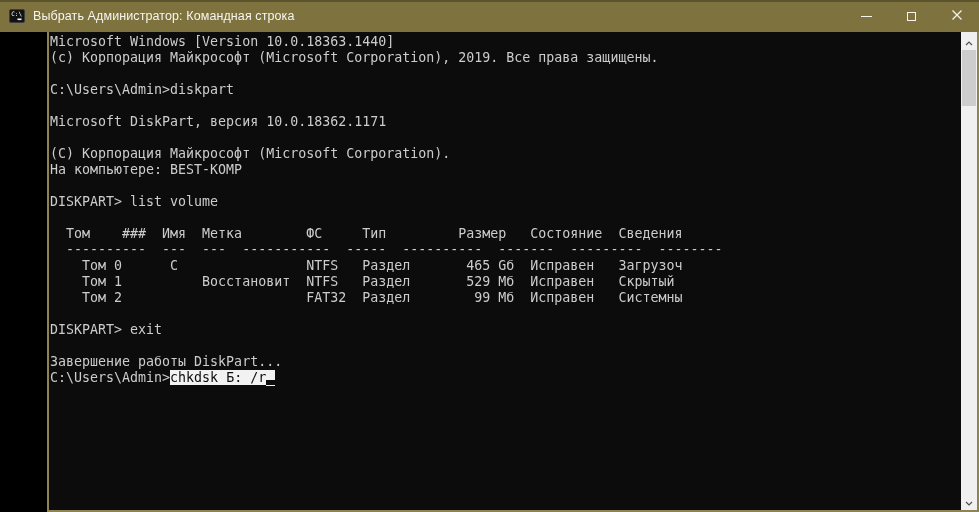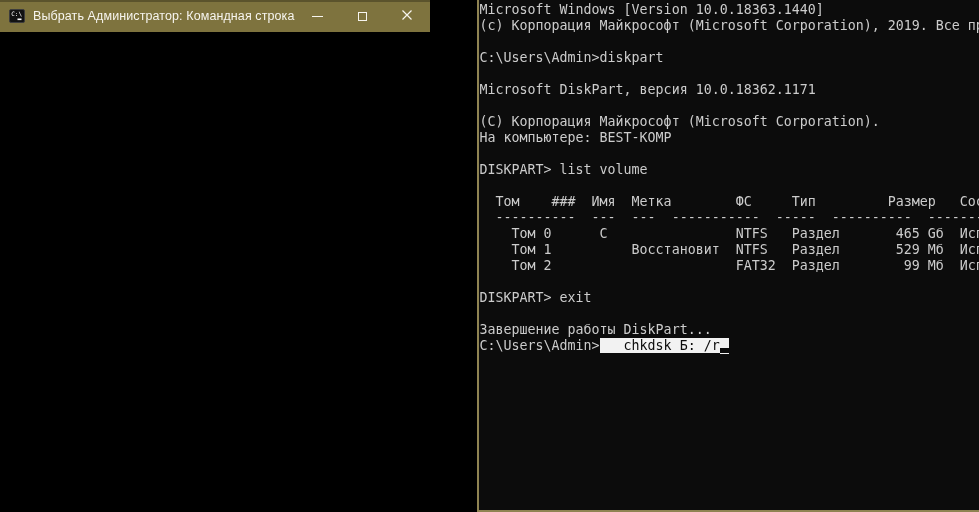--- a/index.html
+++ b/index.html
@@ -13,21 +13,21 @@
     --scrollbar-thumb:#cdcdcd;
     --scrollbar-arrow:#505050;
   }
   html,body{margin:0;padding:0;}
   body{
     width:979px;height:512px;overflow:hidden;background:#000;
     font-family:"Liberation Sans",sans-serif;
   }
   .window{
     width:979px;height:512px;box-sizing:border-box;
-    display:flex;flex-direction:row;border-radius:6px;
+    display:flex;flex-direction:column;border-radius:6px;
   }
   
   .titlebar{
     flex:0 0 32px;height:32px;background:var(--titlebar);
     box-shadow:inset 0 2px 0 rgba(0,0,0,0.28);
     display:flex;align-items:center;user-select:none;
   }
   .app-icon{width:16px;height:16px;margin-left:9px;display:flex;align-items:center;justify-content:center;}
   .title{
     margin-left:8px;color:#f7f5ef;font-size:12.5px;line-height:32px;
@@ -47,21 +47,21 @@
     flex:1;min-width:0;overflow:hidden;
     padding:2px 0 0 1px;
     color:var(--terminal-fg);
     font-family:"DejaVu Sans Mono",monospace;
     font-size:13.3px;line-height:16px;
   }
   .terminal pre{
     margin:0;font:inherit;white-space:pre;
   }
   .cmdline{white-space:pre;height:16px;}
-  .sel{background:var(--selection-bg);color:var(--selection-fg);padding-left:24px;}
+  .sel{background:var(--selection-bg);color:var(--selection-fg);}
   .cursor-cell{
     display:inline-block;width:9px;height:16px;vertical-align:top;
     background:var(--selection-bg);position:relative;
   }
   .cursor-cell::after{
     content:"";position:absolute;left:0;right:0;bottom:1px;height:5px;
     background:var(--terminal-bg);
   }
   
   .scrollbar{

